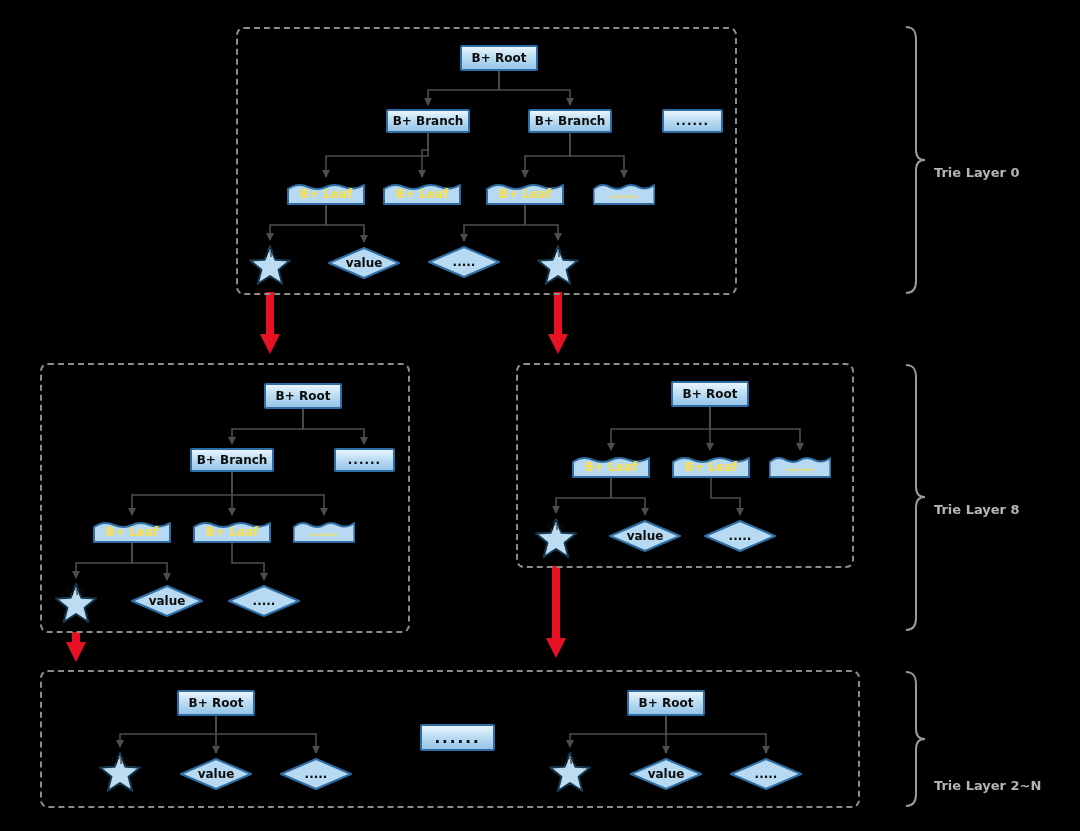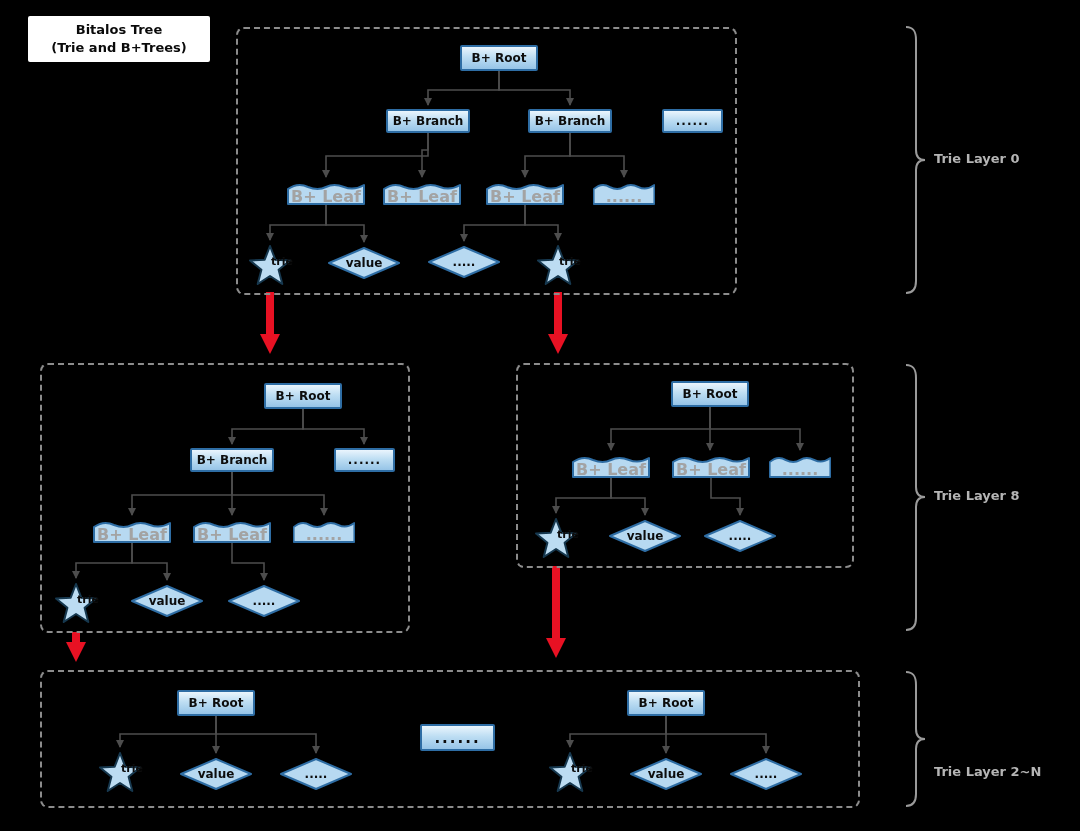--- a/index.html
+++ b/index.html
@@ -27,41 +27,41 @@
     display:flex;align-items:center;justify-content:center;white-space:nowrap;
   }
   .dots-rect{letter-spacing:1px;}
   .big-dots{font-size:15px;font-weight:900;letter-spacing:2px;}
   
   .leaf-node{position:absolute;}
   .leaf-node svg{position:absolute;left:0;top:0;width:100%;height:100%;}
   .leaf-node path{fill:#b7d9f1;stroke:#2e6da4;stroke-width:2;stroke-linejoin:round;}
   .leaf-node span{
     position:absolute;left:0;right:0;top:6px;text-align:center;
-    font-weight:bold;font-size:16px;color:#a3a3a3;white-space:nowrap;
+    font-weight:bold;font-size:12px;color:#fde047;white-space:nowrap;
   }
   
   .diamond-node{position:absolute;}
   .diamond-node svg{position:absolute;left:0;top:0;width:100%;height:100%;}
   .diamond-node polygon{fill:#b7d9f1;stroke:#2e6da4;stroke-width:2;stroke-linejoin:round;}
   .diamond-node span{
     position:absolute;inset:0;display:flex;align-items:center;justify-content:center;
     font-weight:bold;font-size:12px;color:#0d0d0d;
   }
   
   .star-node{position:absolute;width:46px;height:46px;}
   .star-node svg{position:absolute;left:0;top:0;width:46px;height:46px;}
   .star-node polygon{fill:#bcdcf2;stroke:#16384f;stroke-width:2;stroke-linejoin:round;}
   .star-node span{
-    position:absolute;left:0;right:0;top:11px;text-align:right;
-    font-weight:bold;font-size:11px;color:#0d0d0d;
+    position:absolute;left:0;right:0;top:3px;text-align:center;
+    font-weight:normal;font-size:11px;color:#0d0d0d;
   }
   
   .side-label{
-    position:absolute;left:934px;color:#b5b5b5;font-size:13px;font-weight:bold;white-space:nowrap;
+    position:absolute;left:934px;color:#b5b5b5;font-size:13px;font-weight:bold;white-space:nowrap;margin-top:14px;
   }
 </style>
 </head>
 <body>
 
 <div id="stage">
 
   <svg id="wires">
     <defs>
       <marker id="ad" markerUnits="userSpaceOnUse" markerWidth="10" markerHeight="10" refX="7" refY="4" orient="auto">
@@ -120,24 +120,20 @@
       <path d="M906,365 C914,365 916,370 916,378 L916,487 C916,493 919,497 925,497 C919,497 916,501 916,507 L916,618 C916,625 914,630 906,630"></path>
       <path d="M906,672 C914,672 916,677 916,685 L916,729 C916,735 919,739 925,739 C919,739 916,743 916,749 L916,794 C916,800 914,806 906,806"></path>
     </g>
   </svg>
 
   <div class="layer-box" style="left:236px;top:27px;width:501px;height:268px"></div>
   <div class="layer-box" style="left:40px;top:363px;width:370px;height:270px"></div>
   <div class="layer-box" style="left:516px;top:363px;width:338px;height:205px"></div>
   <div class="layer-box" style="left:40px;top:670px;width:820px;height:138px"></div>
 
-  <div class="title-box">
-    <span>Bitalos Tree</span>
-    <span>(Trie and B+Trees)</span>
-  </div>
 
   <div class="rect-node" style="left:460px;top:45px;width:78px;height:26px">
       <span>B+ Root</span>
     </div>
   <div class="rect-node" style="left:386px;top:109px;width:84px;height:24px">
       <span>B+ Branch</span>
     </div>
   <div class="rect-node" style="left:528px;top:109px;width:84px;height:24px">
       <span>B+ Branch</span>
     </div>

